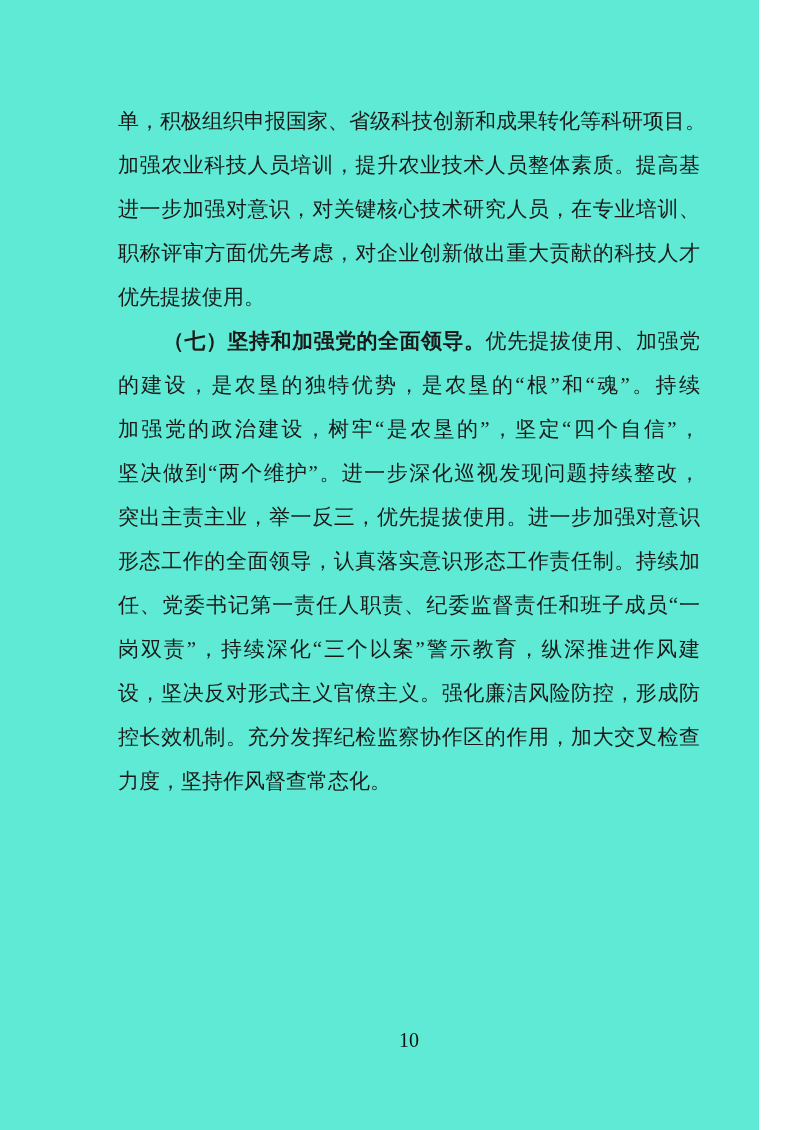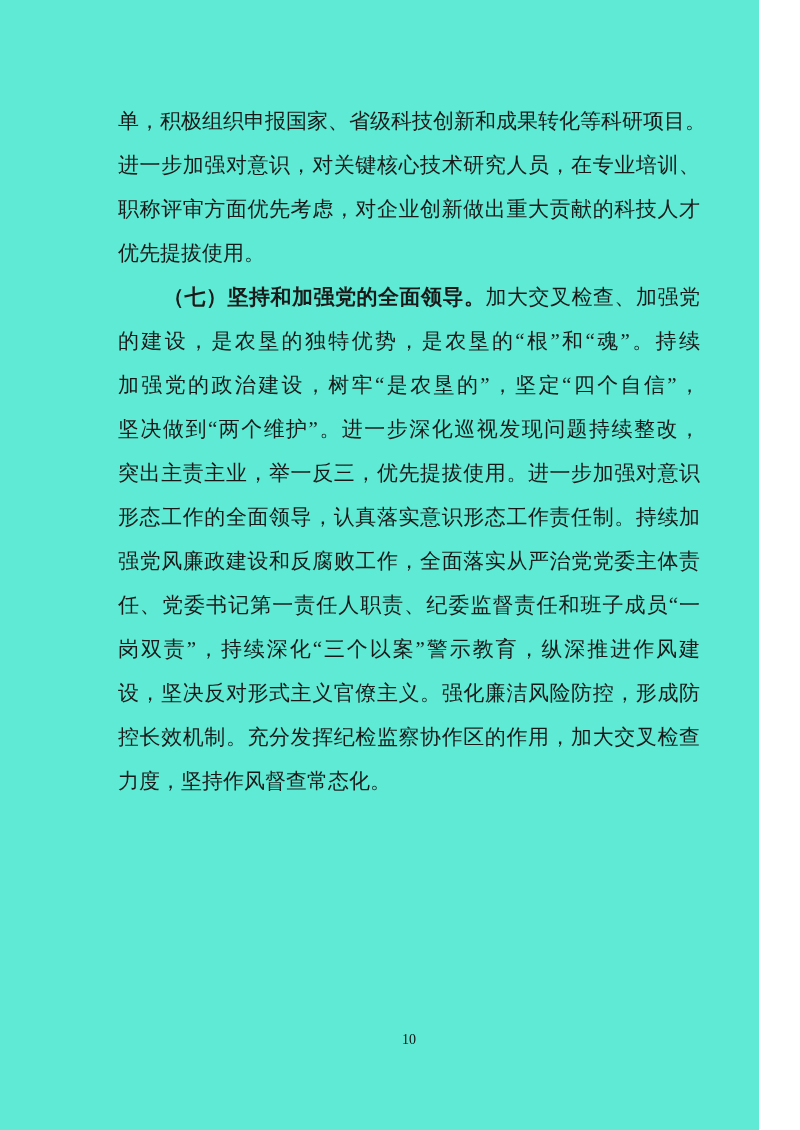--- a/index.html
+++ b/index.html
@@ -46,50 +46,50 @@
   }
   .lead-bold {
     font-weight: bold;
   }
   .page-footer {
     position: absolute;
     left: 118px;
     top: 1031px;
     width: 582px;
     text-align: center;
-    font-size: 14px;
+    font-size: 20px;
     line-height: 18px;
     font-family: "Liberation Serif", "DejaVu Serif", serif;
     color: #111111;
   }
 </style>
 </head>
 <body>
 
 <div class="page">
 
   <div class="text-block">
 
     <div class="para">
       <div class="line">单，积极组织申报国家、省级科技创新和成果转化等科研项目。</div>
+      <div class="line">加强农业科技人员培训，提升农业技术人员整体素质。提高基</div>
       <div class="line">进一步加强对意识，对关键核心技术研究人员，在专业培训、</div>
       <div class="line">职称评审方面优先考虑，对企业创新做出重大贡献的科技人才</div>
       <div class="line para-end">优先提拔使用。</div>
     </div>
 
     <div class="para">
       <div class="line first-indent">
-        <span class="lead-bold">（七）坚持和加强党的全面领导。</span><span>加大交叉检查、加强党</span>
+        <span class="lead-bold">（七）坚持和加强党的全面领导。</span><span>优先提拔使用、加强党</span>
       </div>
       <div class="line">的建设，是农垦的独特优势，是农垦的“根”和“魂”。持续</div>
       <div class="line">加强党的政治建设，树牢“是农垦的”，坚定“四个自信”，</div>
       <div class="line">坚决做到“两个维护”。进一步深化巡视发现问题持续整改，</div>
       <div class="line">突出主责主业，举一反三，优先提拔使用。进一步加强对意识</div>
       <div class="line">形态工作的全面领导，认真落实意识形态工作责任制。持续加</div>
-      <div class="line">强党风廉政建设和反腐败工作，全面落实从严治党党委主体责</div>
       <div class="line">任、党委书记第一责任人职责、纪委监督责任和班子成员“一</div>
       <div class="line">岗双责”，持续深化“三个以案”警示教育，纵深推进作风建</div>
       <div class="line">设，坚决反对形式主义官僚主义。强化廉洁风险防控，形成防</div>
       <div class="line">控长效机制。充分发挥纪检监察协作区的作用，加大交叉检查</div>
       <div class="line para-end">力度，坚持作风督查常态化。</div>
     </div>
 
   </div>
 
   <div class="page-footer">10</div>

